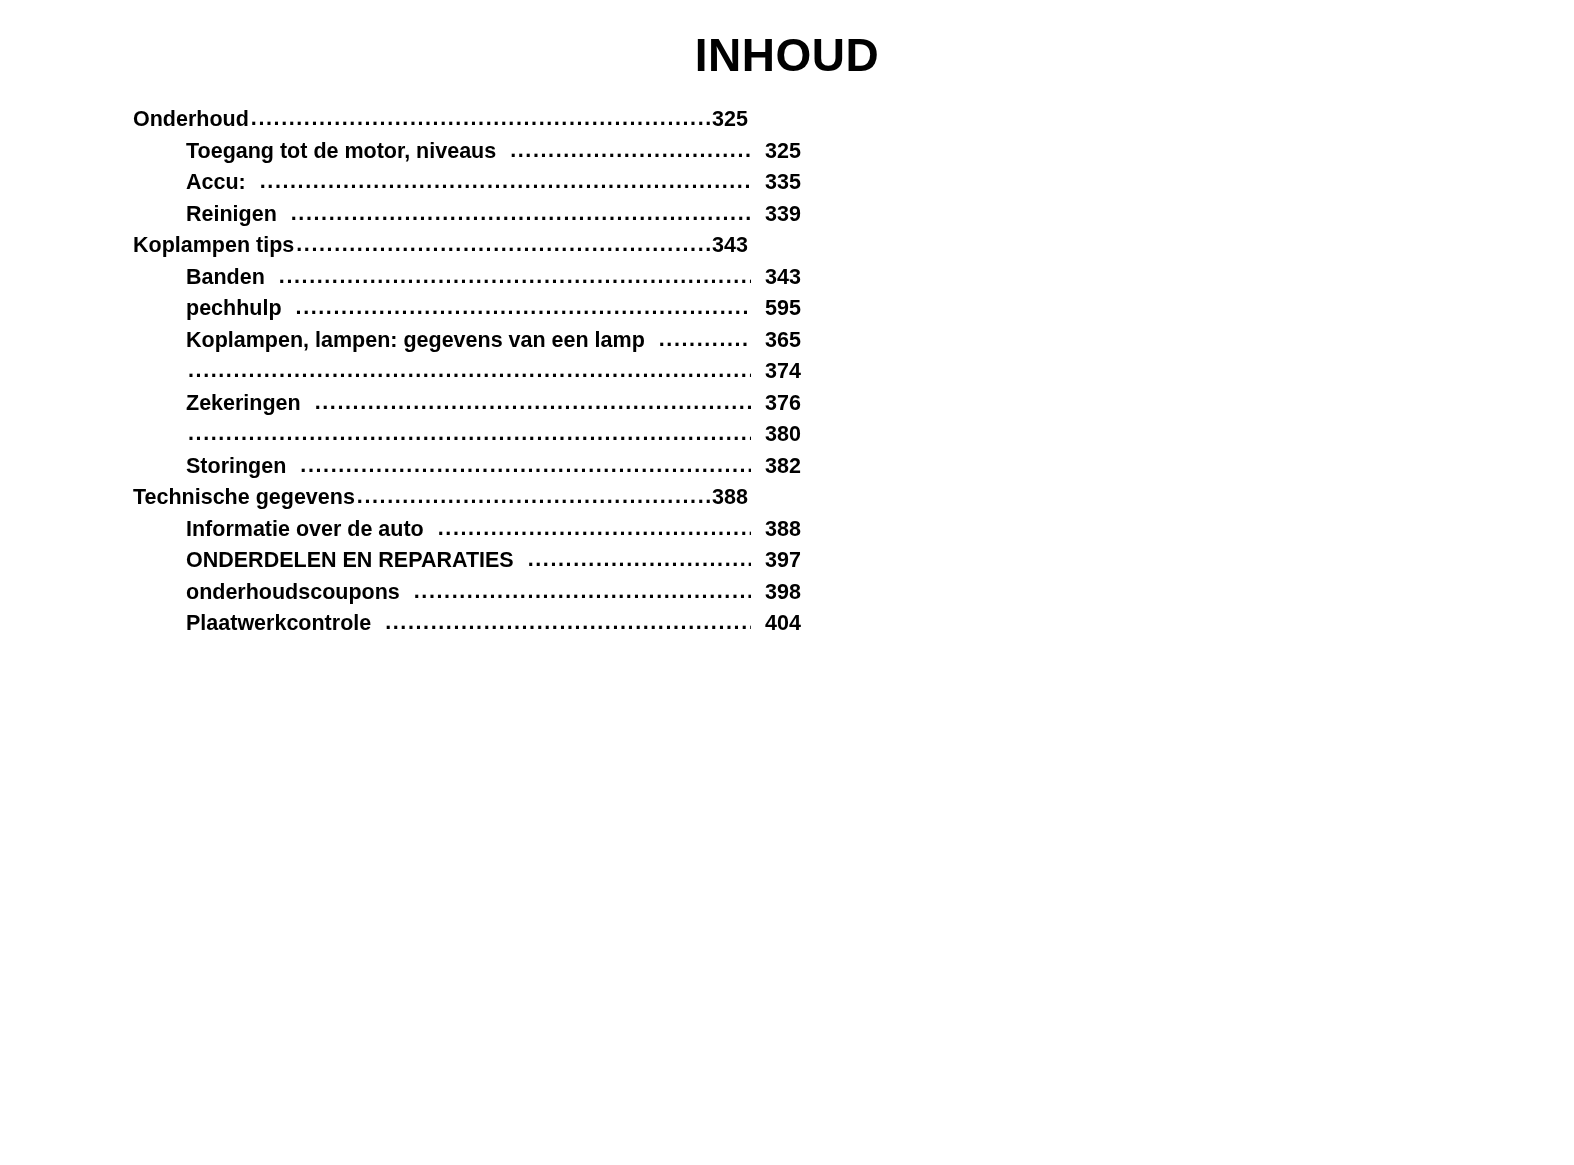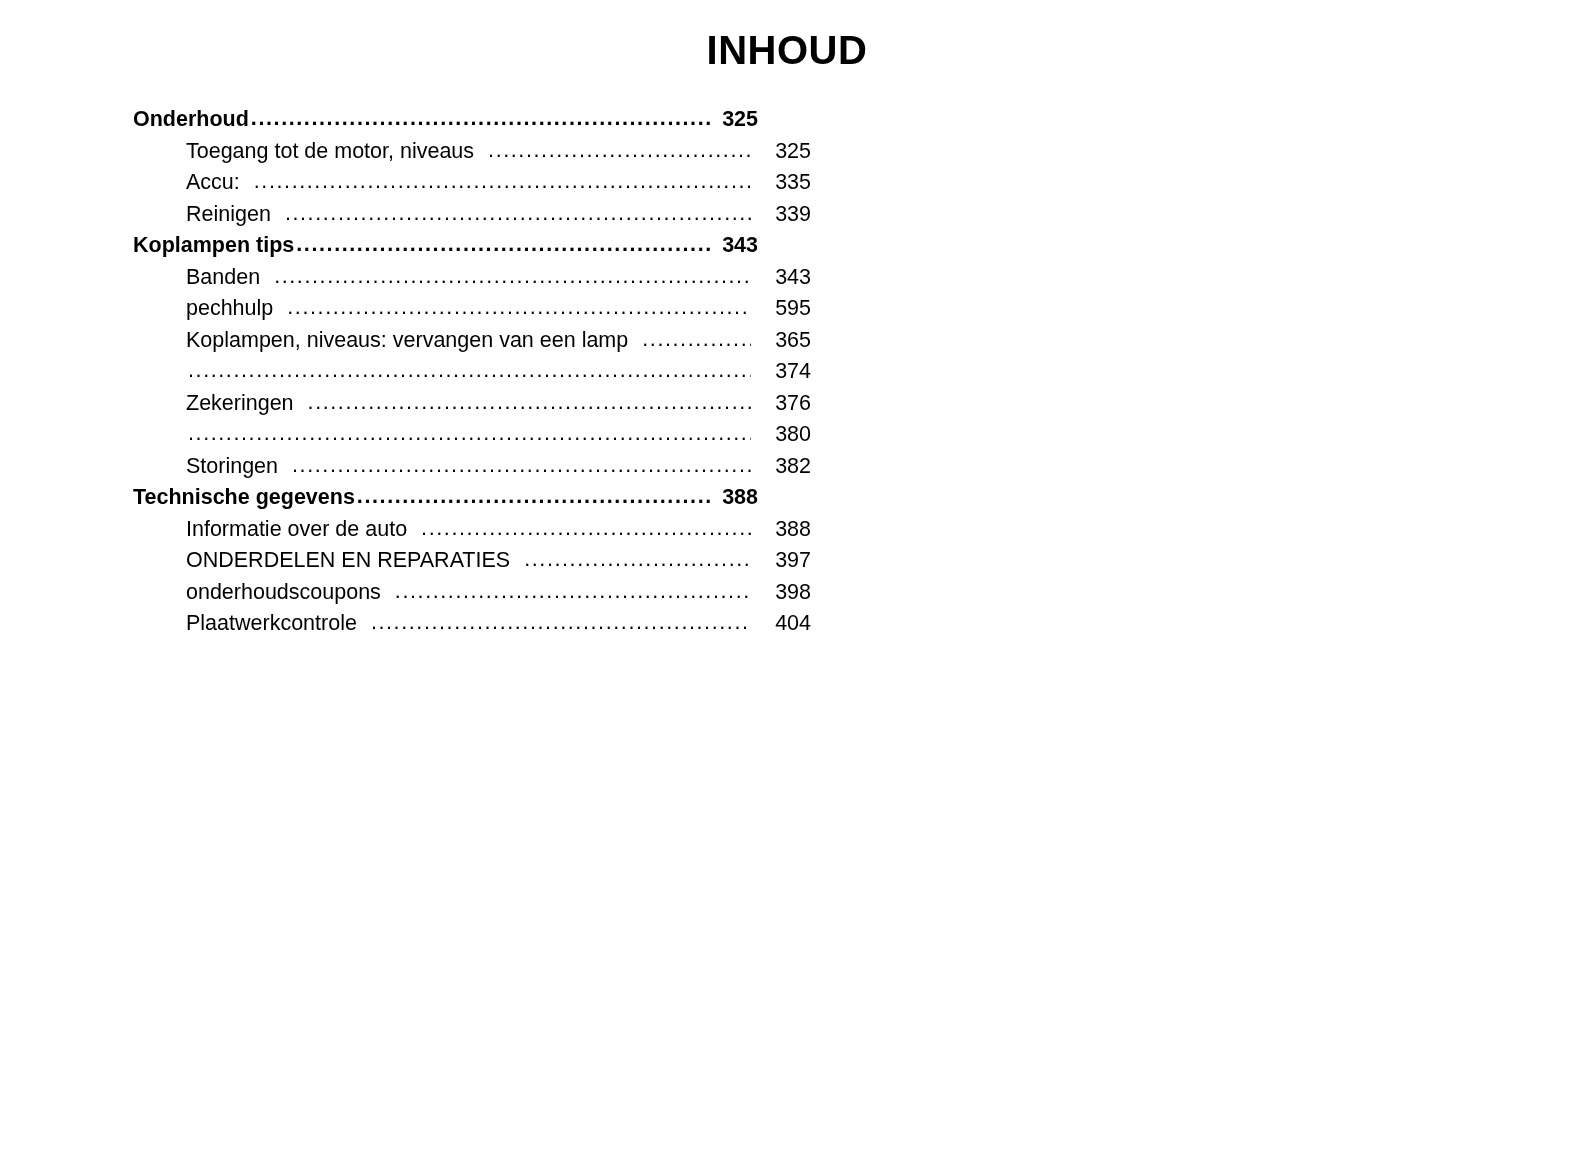--- a/index.html
+++ b/index.html
@@ -20,21 +20,21 @@
     left: 0; top: 0;
     width: 1574px;
     height: 1165px;
   }
   .doc-title {
     position: absolute;
     left: 0;
     top: 28px;
     width: 1574px;
     text-align: center;
-    font-size: 40px;
+    font-size: 46px;
     font-weight: bold;
     letter-spacing: 0.5px;
   }
   .toc {
     position: absolute;
     left: 133px;
     top: 104px;
     width: 625px;
   }
   .toc-row {
@@ -43,21 +43,21 @@
     width: 100%;
     font-size: 21.5px;
     line-height: 31.5px;
     white-space: nowrap;
   }
   .toc-row.level1 {
     font-weight: bold;
     padding-left: 0;
   }
   .toc-row.level2 {
-    font-weight: normal;
+    font-weight: bold;
     padding-left: 53px;
     gap: 12px;
   }
   .toc-label {
     flex: 0 0 auto;
   }
   .toc-dots {
     flex: 1 1 auto;
     overflow: hidden;
     white-space: nowrap;
@@ -66,21 +66,21 @@
     letter-spacing: 1.6px;
     color: #000;
     position: relative;
     top: -1px;
   }
   .toc-row.level1 .toc-dots {
     font-weight: bold;
   }
   .toc-page {
     flex: 0 0 auto;
-    text-align: right;
+    text-align: left;
     min-width: 46px;
   }
 </style>
 </head>
 <body>
 
 <div class="page">
 
   <div class="doc-title">INHOUD</div>
 
@@ -114,21 +114,21 @@
         <span class="toc-label">Banden</span>
         <span class="toc-dots">.........................................................................................</span>
         <span class="toc-page">343</span>
       </div>
       <div class="toc-row level2">
         <span class="toc-label">pechhulp</span>
         <span class="toc-dots">.........................................................................................</span>
         <span class="toc-page">595</span>
       </div>
       <div class="toc-row level2">
-        <span class="toc-label">Koplampen, niveaus: vervangen van een lamp</span>
+        <span class="toc-label">Koplampen, lampen: gegevens van een lamp</span>
         <span class="toc-dots">.........................................................................................</span>
         <span class="toc-page">365</span>
       </div>
       <div class="toc-row level2">
         <span class="toc-dots">.........................................................................................</span>
         <span class="toc-page">374</span>
       </div>
       <div class="toc-row level2">
         <span class="toc-label">Zekeringen</span>
         <span class="toc-dots">.........................................................................................</span>

